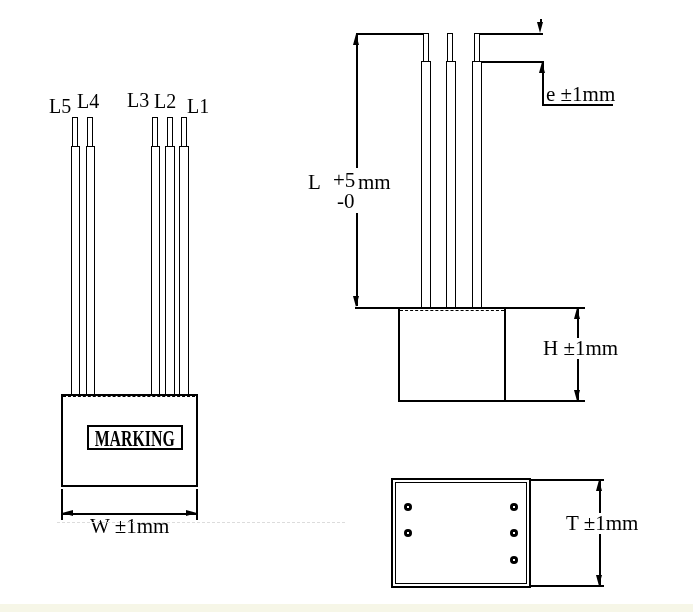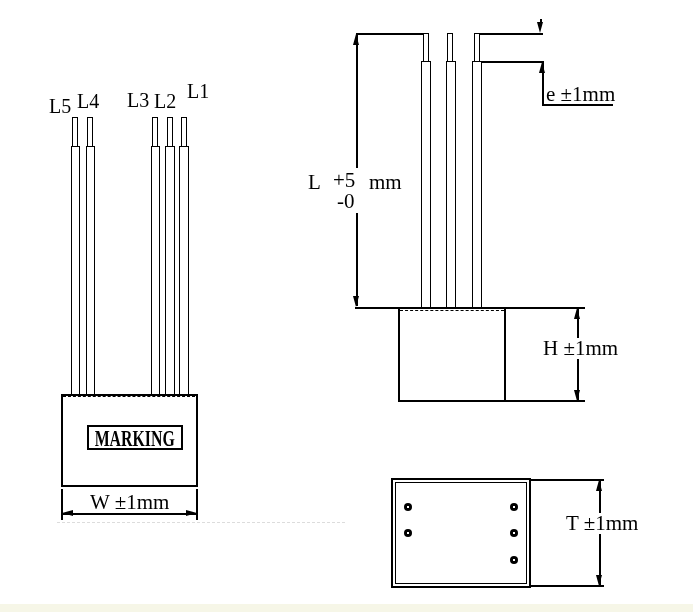--- a/index.html
+++ b/index.html
@@ -33,21 +33,21 @@
 <body>
 
 <div id="canvas">
 
   <div>
 
     <span class="lead-lbl" style="left:49px;top:96px">L5</span>
     <span class="lead-lbl" style="left:77px;top:91px">L4</span>
     <span class="lead-lbl" style="left:127px;top:90px">L3</span>
     <span class="lead-lbl" style="left:154px;top:91px">L2</span>
-    <span class="lead-lbl" style="left:187px;top:81px">L1</span>
+    <span class="lead-lbl" style="left:187px;top:96px">L1</span>
 
     <div class="lead" style="left:72px;top:117px;width:6px;height:31px"></div>
     <div class="lead" style="left:71px;top:146px;width:9px;height:250px"></div>
     <div class="lead" style="left:87px;top:117px;width:6px;height:31px"></div>
     <div class="lead" style="left:86px;top:146px;width:9px;height:250px"></div>
     <div class="lead" style="left:152px;top:117px;width:6px;height:31px"></div>
     <div class="lead" style="left:151px;top:146px;width:9px;height:250px"></div>
     <div class="lead" style="left:167px;top:117px;width:6px;height:31px"></div>
     <div class="lead" style="left:165px;top:146px;width:10px;height:250px"></div>
     <div class="lead" style="left:181px;top:117px;width:6px;height:31px"></div>
@@ -58,21 +58,21 @@
 
     <div class="marking-box">
       <span class="marking-text">MARKING</span>
     </div>
 
     <div class="vl" style="left:61px;top:489px;height:31px"></div>
     <div class="vl" style="left:196px;top:489px;height:31px"></div>
     <div class="hl" style="left:62px;top:513px;width:135px"></div>
     <div class="ah left" style="left:62px;top:510px"></div>
     <div class="ah right" style="left:186px;top:510px"></div>
-    <span class="lbl" style="left:90px;top:492px">W ±1mm</span>
+    <span class="lbl" style="left:90px;top:516px">W ±1mm</span>
   </div>
 
   <div>
 
     <div class="vl" style="left:356px;top:35px;height:133px"></div>
     <div class="vl" style="left:356px;top:213px;height:93px"></div>
     <div class="ah up" style="left:353px;top:34px"></div>
     <div class="ah down" style="left:353px;top:296px"></div>
 
     <div class="hl" style="left:356px;top:33px;width:68px"></div>
@@ -92,21 +92,21 @@
     <div class="lead" style="left:446px;top:61px;width:10px;height:251px"></div>
     <div class="lead" style="left:474px;top:33px;width:6px;height:30px"></div>
     <div class="lead" style="left:472px;top:61px;width:10px;height:251px"></div>
 
     <div class="hl" style="left:355px;top:307px;width:45px"></div>
     <div class="body-rect" style="left:398px;top:307px;width:108px;height:95px"></div>
     <div class="dashl" style="left:400px;top:310px;width:104px"></div>
 
     <span class="lbl" style="left:308px;top:172px">L</span>
     <span class="lbl bgw" style="left:330px;top:170px">+5</span>
-    <span class="lbl" style="left:369px;top:172px">mm</span>
+    <span class="lbl" style="left:358px;top:172px">mm</span>
     <span class="lbl bgw" style="left:334px;top:191px">-0</span>
 
     <div class="hl" style="left:505px;top:307px;width:80px"></div>
     <div class="hl" style="left:505px;top:400px;width:80px"></div>
     <div class="vl" style="left:577px;top:309px;height:91px"></div>
     <div class="ah up" style="left:574px;top:308px"></div>
     <div class="ah down" style="left:574px;top:390px"></div>
     <span class="lbl bgw" style="left:540px;top:338px">H ±1mm</span>
   </div>
 

